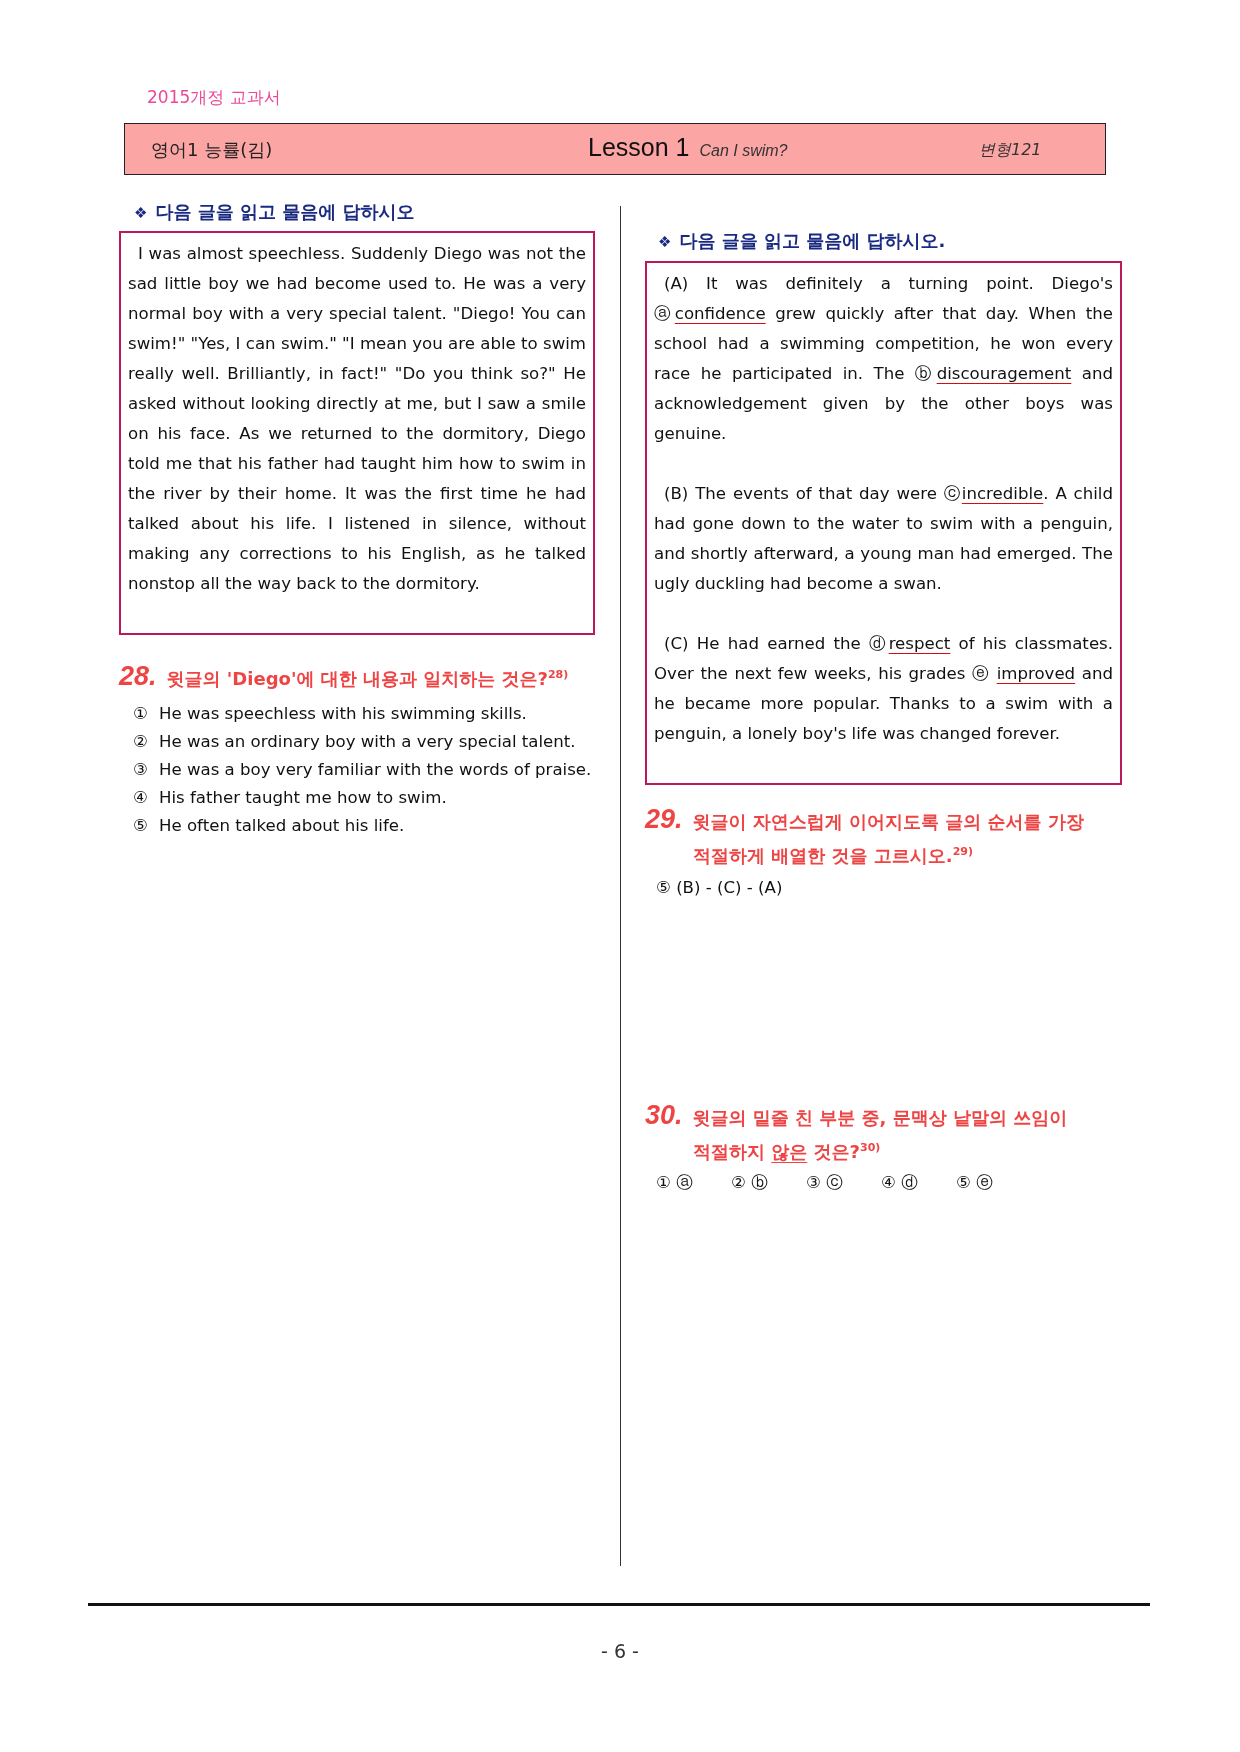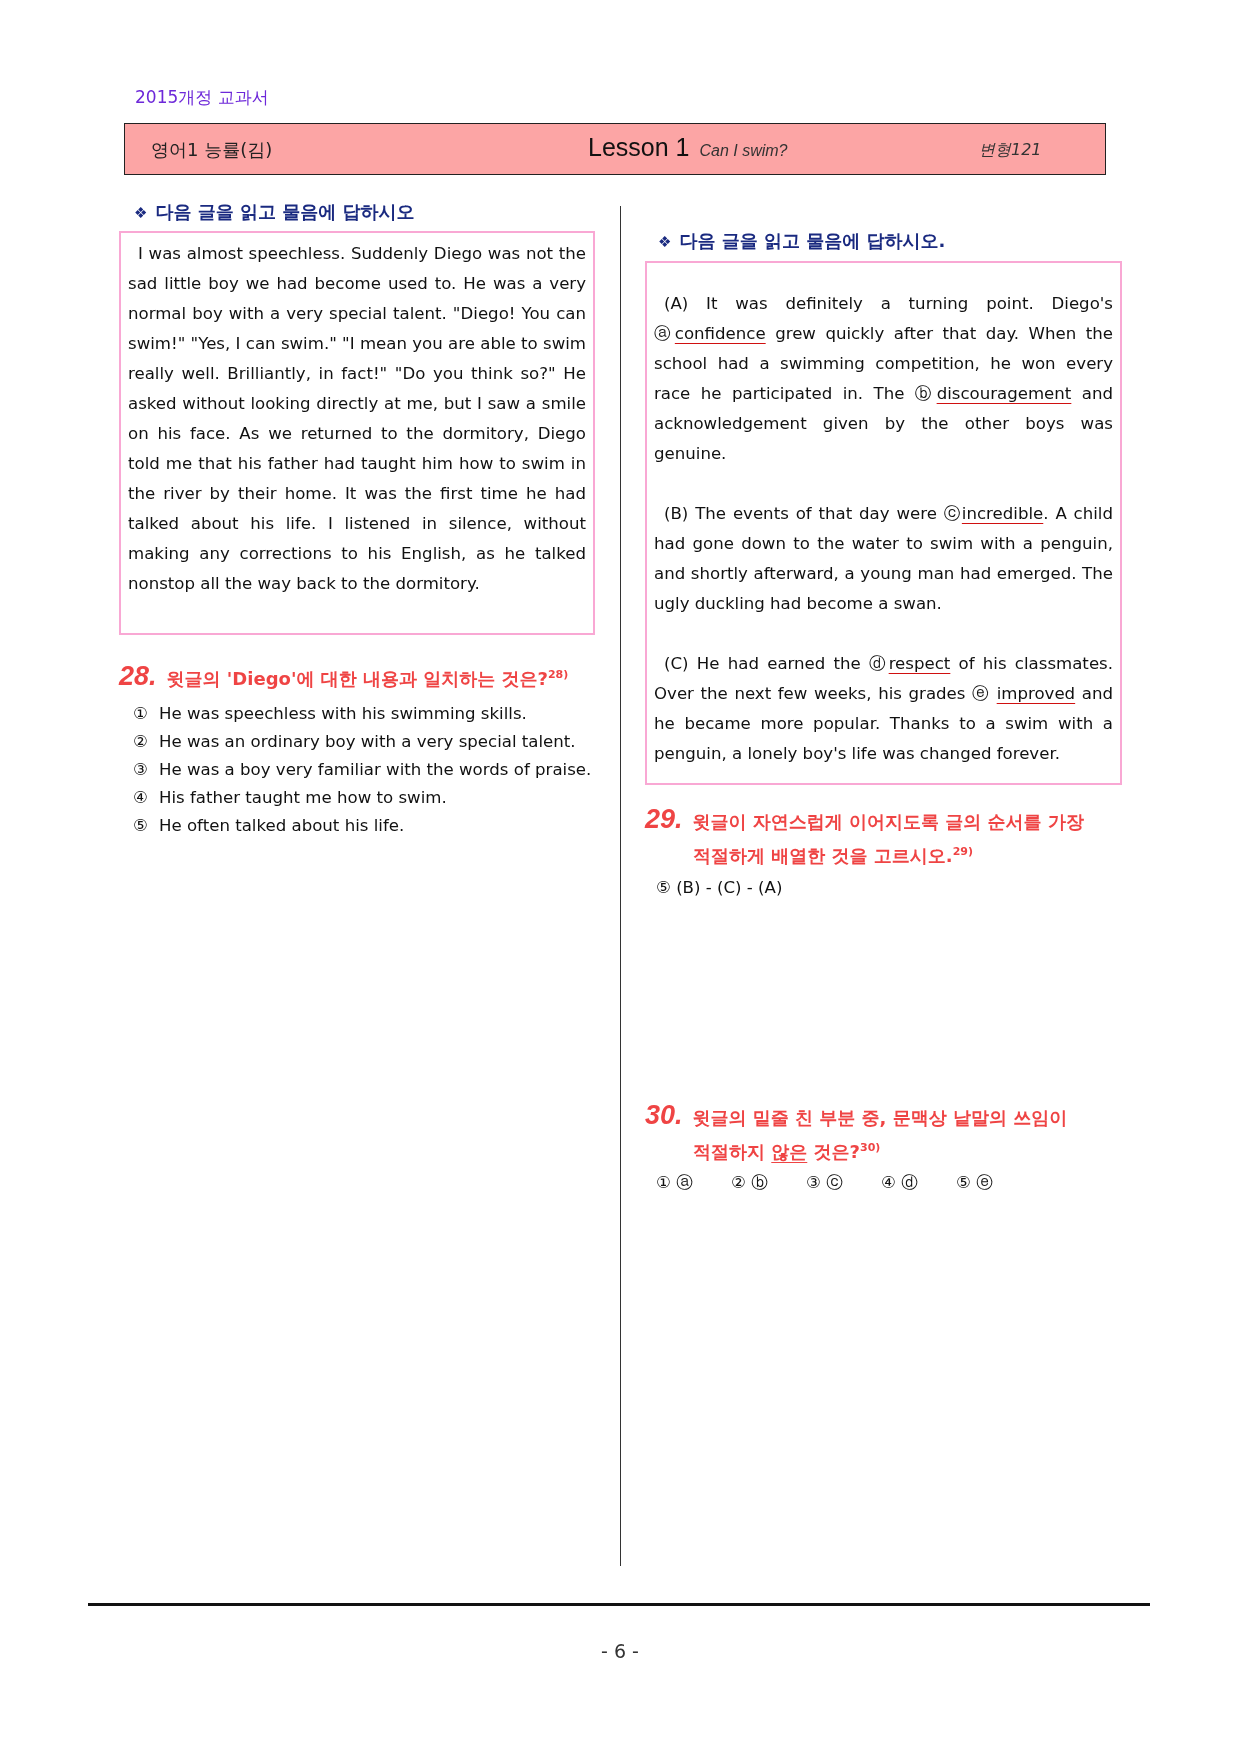--- a/index.html
+++ b/index.html
@@ -1,32 +1,32 @@
 <!DOCTYPE html>
 <html><head>
 <meta charset="utf-8">
 <style>
   html, body { margin:0; padding:0; background:#ffffff; }
   body { width:1240px; height:1752px; position:relative; overflow:hidden;
          font-family:"DejaVu Sans", "Liberation Sans", sans-serif; color:#111; }
-  .top-label { position:absolute; left:135px; top:86px; font-size:17px; color:#6d28d9; }
+  .top-label { position:absolute; left:147px; top:86px; font-size:17px; color:#ec4899; }
   .header-bar { position:absolute; left:124px; top:123px; width:982px; height:52px;
                 background:#fca5a5; border:1px solid #222; box-sizing:border-box; }
   .header-bar .left { position:absolute; left:26px; top:14px; font-size:18px; color:#222; }
   .header-bar .center { position:absolute; left:440px; top:9px; }
   .header-bar .lesson { font-family:"Liberation Sans", sans-serif; font-weight:normal; font-size:25px; color:#111;margin-left:23px; }
   .header-bar .subtitle { font-family:"Liberation Sans", sans-serif; font-style:italic; font-size:16px; color:#333; margin-left:10px; }
   .header-bar .right { position:absolute; left:854px; top:16px; font-style:italic; font-size:16px; color:#333; }
 
   .col-divider { position:absolute; left:620px; top:206px; width:1px; height:1360px; background:#333; }
 
   .section-head { position:absolute; font-weight:bold; font-size:18px; color:#1a2a80; }
   .section-head .bullet { color:#1a2a80; margin-right:8px; font-size:15px; }
 
-  .passage { position:absolute; border:2px solid #f9a8d4; box-sizing:border-box; padding:6px 7px;
+  .passage { position:absolute; border:2px solid #be185d; box-sizing:border-box; padding:6px 7px;
              font-size:16.6px; line-height:30px; text-align:justify; color:#111; }
   .passage p { margin:0; }
   .passage .gap { height:30px; }
   .ul { text-decoration:underline; text-decoration-color:#d01010; text-underline-offset:4px; }
 
   .q-title { position:absolute; font-weight:bold; font-size:18px; color:#ef4444; line-height:30px; }
   .q-num { font-family:"Liberation Sans", sans-serif; font-style:italic; font-weight:bold; font-size:27px; margin-right:10px; }
   .q-sup { font-size:11px; vertical-align:super; }
   .q-cont { padding-left:48px; display:block; }
   .q-ul { text-decoration:underline; text-underline-offset:4px; }
@@ -94,21 +94,21 @@
       <span class="mark">⑤</span>
       <span class="txt">He often talked about his life.</span>
     </div>
 </div>
 
 <div class="section-head" style="left:658px; top:229px;">
   <span class="bullet">❖</span><span>다음 글을 읽고 물음에 답하시오.</span>
 </div>
 
 <div class="passage" style="left:645px; top:261px; width:477px; height:524px;">
-  <p style="text-indent:10px;margin-top:20px;">
+  <p style="text-indent:10px;">
     <span>(A) It was definitely a turning point. Diego's </span><span>ⓐ</span><span class="ul">confidence</span><span> grew quickly after that day. When the school had a swimming competition, he won every race he participated in. The </span><span>ⓑ</span><span class="ul">discouragement</span><span> and acknowledgement given by the other boys was genuine.</span>
   </p>
   <div class="gap"></div>
   <p style="text-indent:10px;">
     <span>(B) The events of that day were </span><span>ⓒ</span><span class="ul">incredible</span><span>. A child had gone down to the water to swim with a penguin, and shortly afterward, a young man had emerged. The ugly duckling had become a swan.</span>
   </p>
   <div class="gap"></div>
   <p style="text-indent:10px;">
     <span>(C) He had earned the </span><span>ⓓ</span><span class="ul">respect</span><span> of his classmates. Over the next few weeks, his grades </span><span>ⓔ</span> <span class="ul">improved</span><span> and he became more popular. Thanks to a swim with a penguin, a lonely boy's life was changed forever.</span>
   </p>

